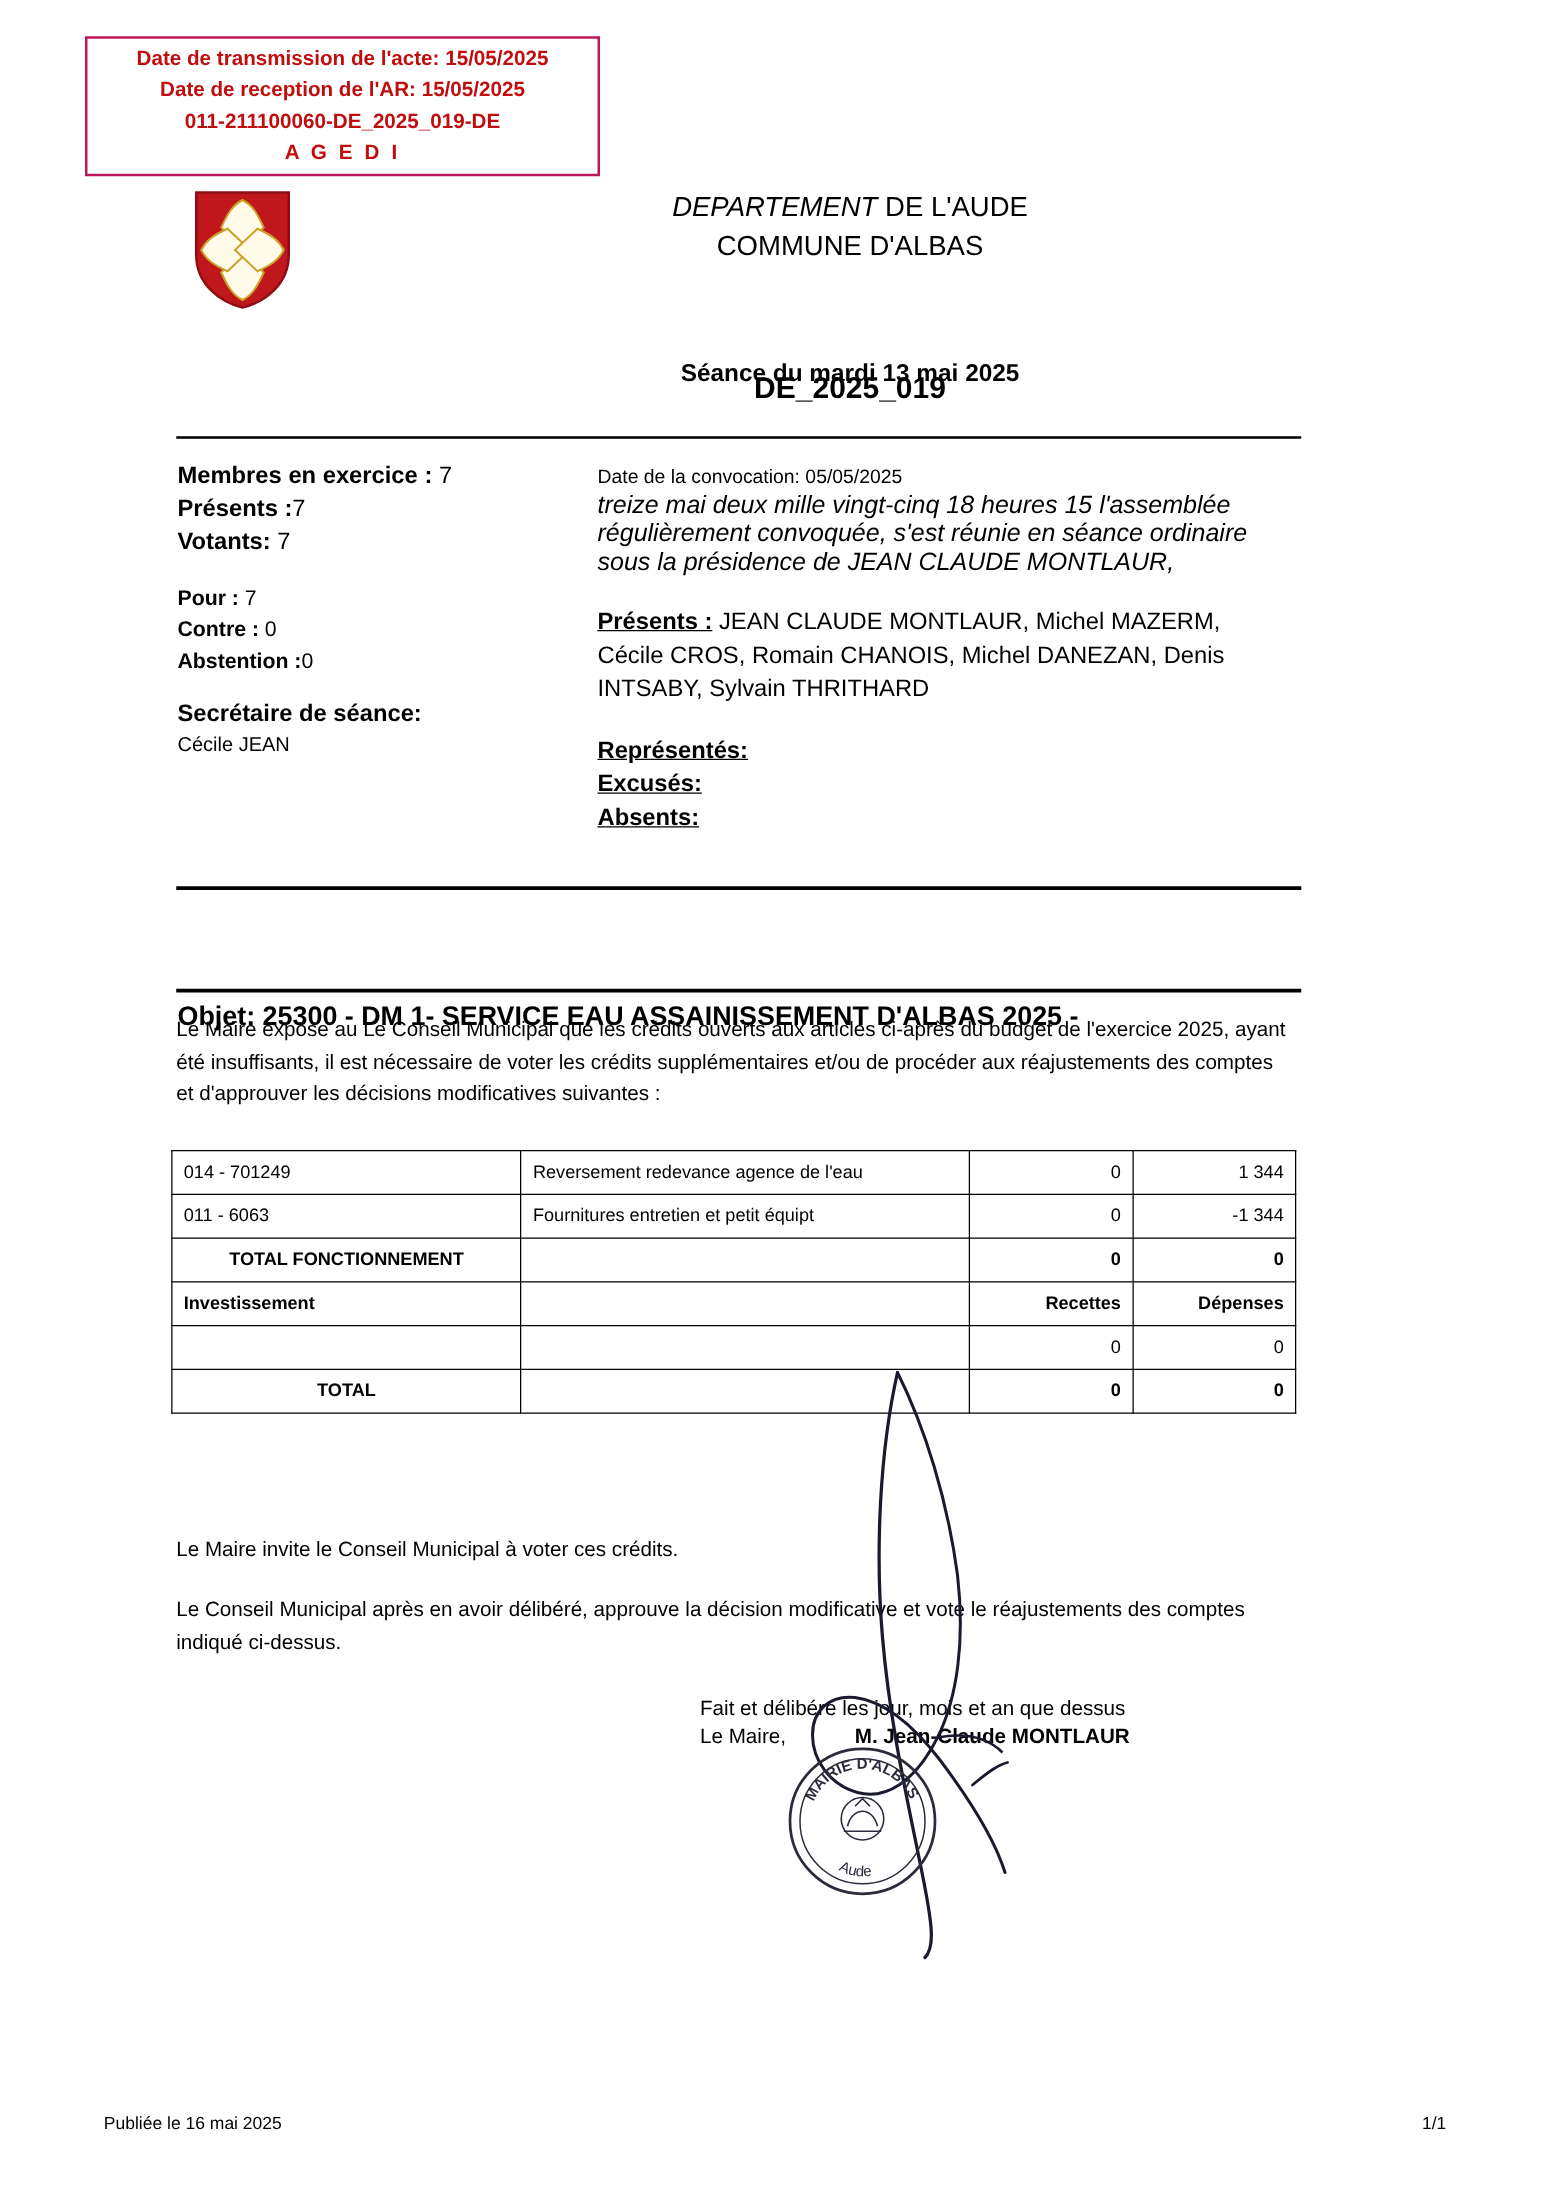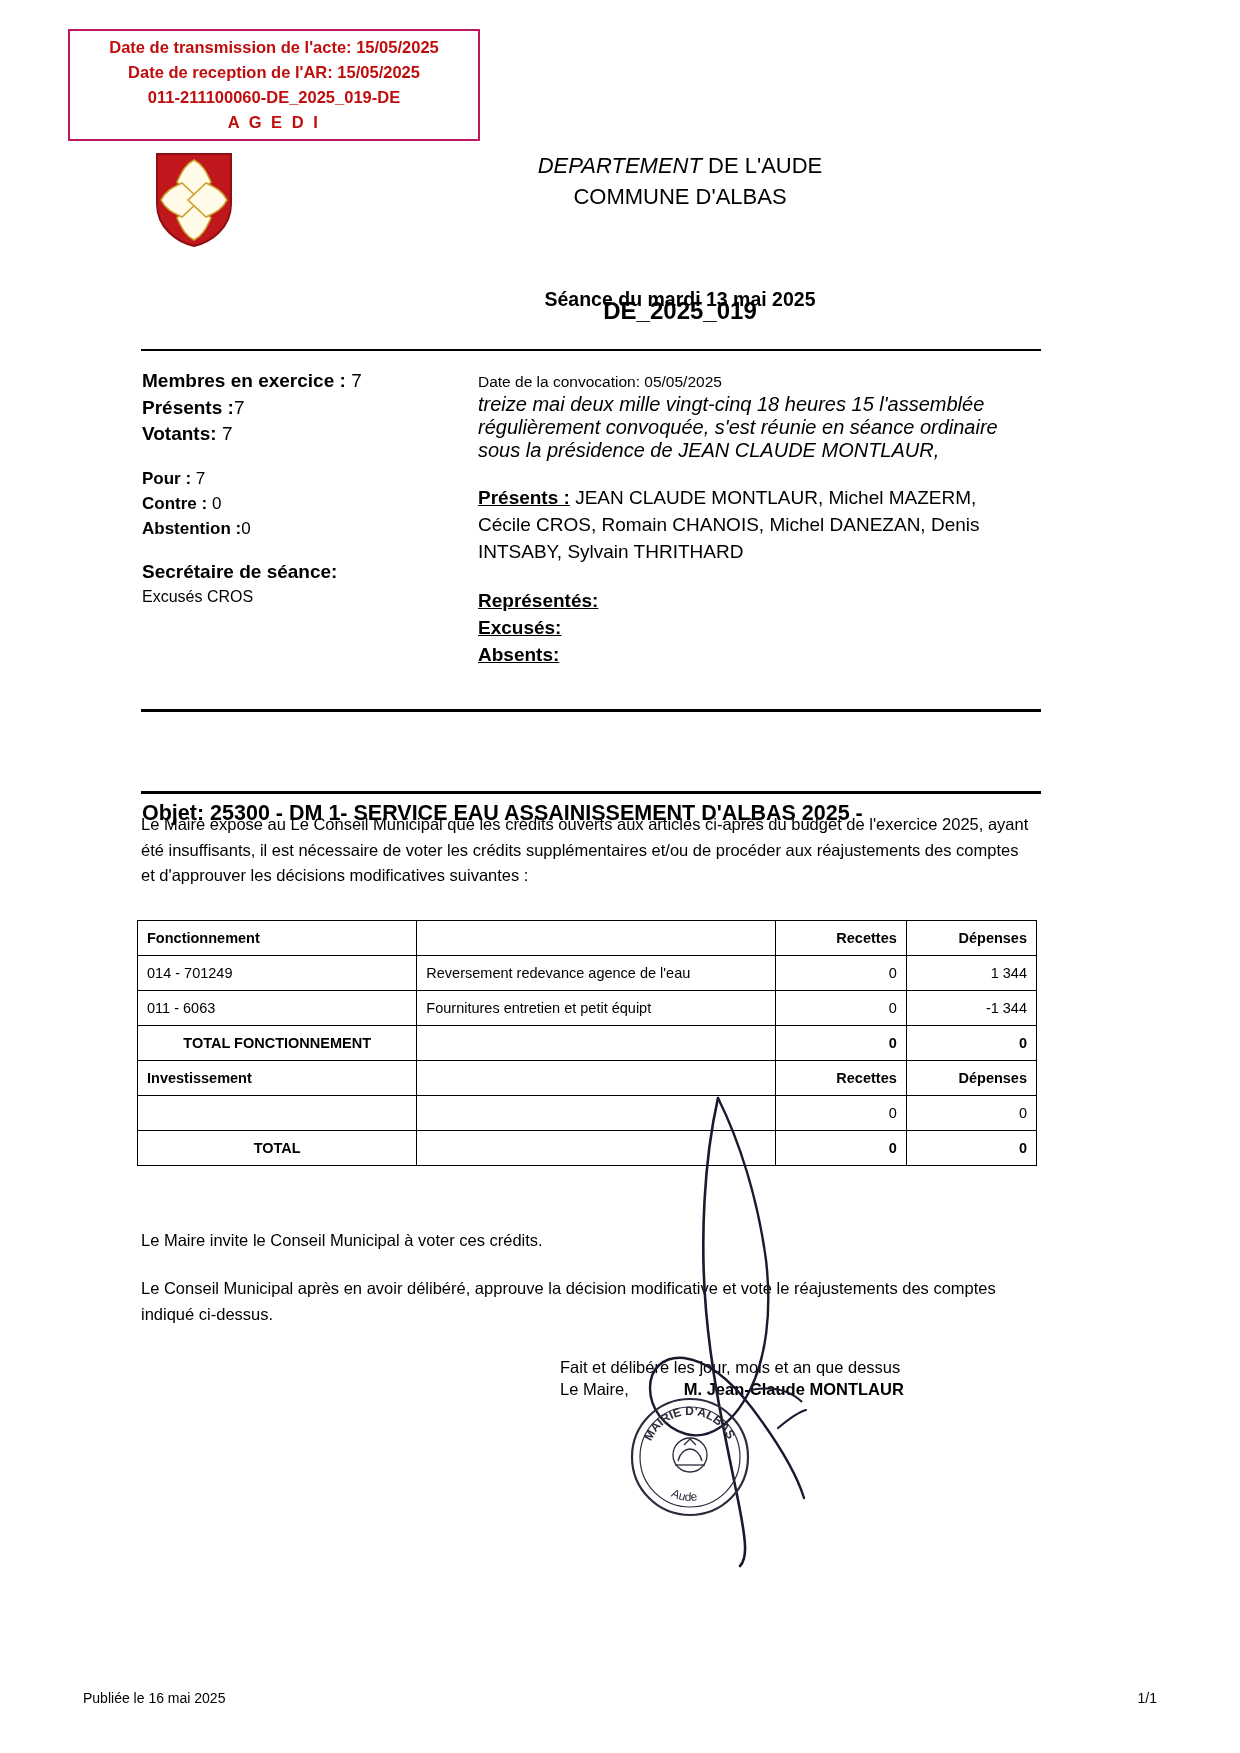--- a/index.html
+++ b/index.html
@@ -130,21 +130,21 @@
   <div class="lcol">
     <div class="lrow"><span>Membres en exercice : </span><span class="v">7</span></div>
     <div class="lrow"><span>Présents :</span><span class="v">7</span></div>
     <div class="lrow"><span>Votants: </span><span class="v">7</span></div>
     <div class="lgap"></div>
     <div class="lrow2"><span>Pour : </span><span class="v">7</span></div>
     <div class="lrow2"><span>Contre : </span><span class="v">0</span></div>
     <div class="lrow2"><span>Abstention :</span><span class="v">0</span></div>
     <div class="lgap"></div>
     <div class="secr-title">Secrétaire de séance:</div>
-    <div class="secr-name">Excusés CROS</div>
+    <div class="secr-name">Cécile JEAN</div>
   </div>
 
   <div class="rcol">
     <div class="conv">Date de la convocation: 05/05/2025</div>
     <div class="conv-it">treize mai deux mille vingt-cinq 18 heures 15 l'assemblée régulièrement convoquée, s'est réunie en séance ordinaire sous la présidence de JEAN CLAUDE MONTLAUR,</div>
 
     <div class="present-block">
       <span class="ul-b">Présents :</span><span> JEAN CLAUDE MONTLAUR, Michel MAZERM, Cécile CROS, Romain CHANOIS, Michel DANEZAN, Denis INTSABY, Sylvain THRITHARD</span>
     </div>
 
@@ -156,26 +156,20 @@
   </div>
 
   <div class="rule rule2"></div>
   <div class="objet">Objet: 25300 - DM 1- SERVICE EAU  ASSAINISSEMENT D'ALBAS 2025 -</div>
   <div class="rule rule3"></div>
 
   <div class="para p1">Le Maire expose au Le Conseil Municipal que les crédits ouverts aux articles ci-après du budget de l'exercice 2025, ayant été insuffisants, il est nécessaire de voter les crédits supplémentaires et/ou de procéder aux réajustements des comptes et d'approuver les décisions modificatives suivantes :</div>
 
   <table class="fin">
     <tbody>
-      <tr>
-        <td class="c1 hdr">Fonctionnement</td>
-        <td class="c2"></td>
-        <td class="c3 hdr">Recettes</td>
-        <td class="c4 hdr">Dépenses</td>
-      </tr>
       <tr>
         <td class="c1">014 - 701249</td>
         <td class="c2">Reversement redevance agence de l'eau</td>
         <td class="c3">0</td>
         <td class="c4">1 344</td>
       </tr>
       <tr>
         <td class="c1">011 - 6063</td>
         <td class="c2">Fournitures entretien et petit équipt</td>
         <td class="c3">0</td>

